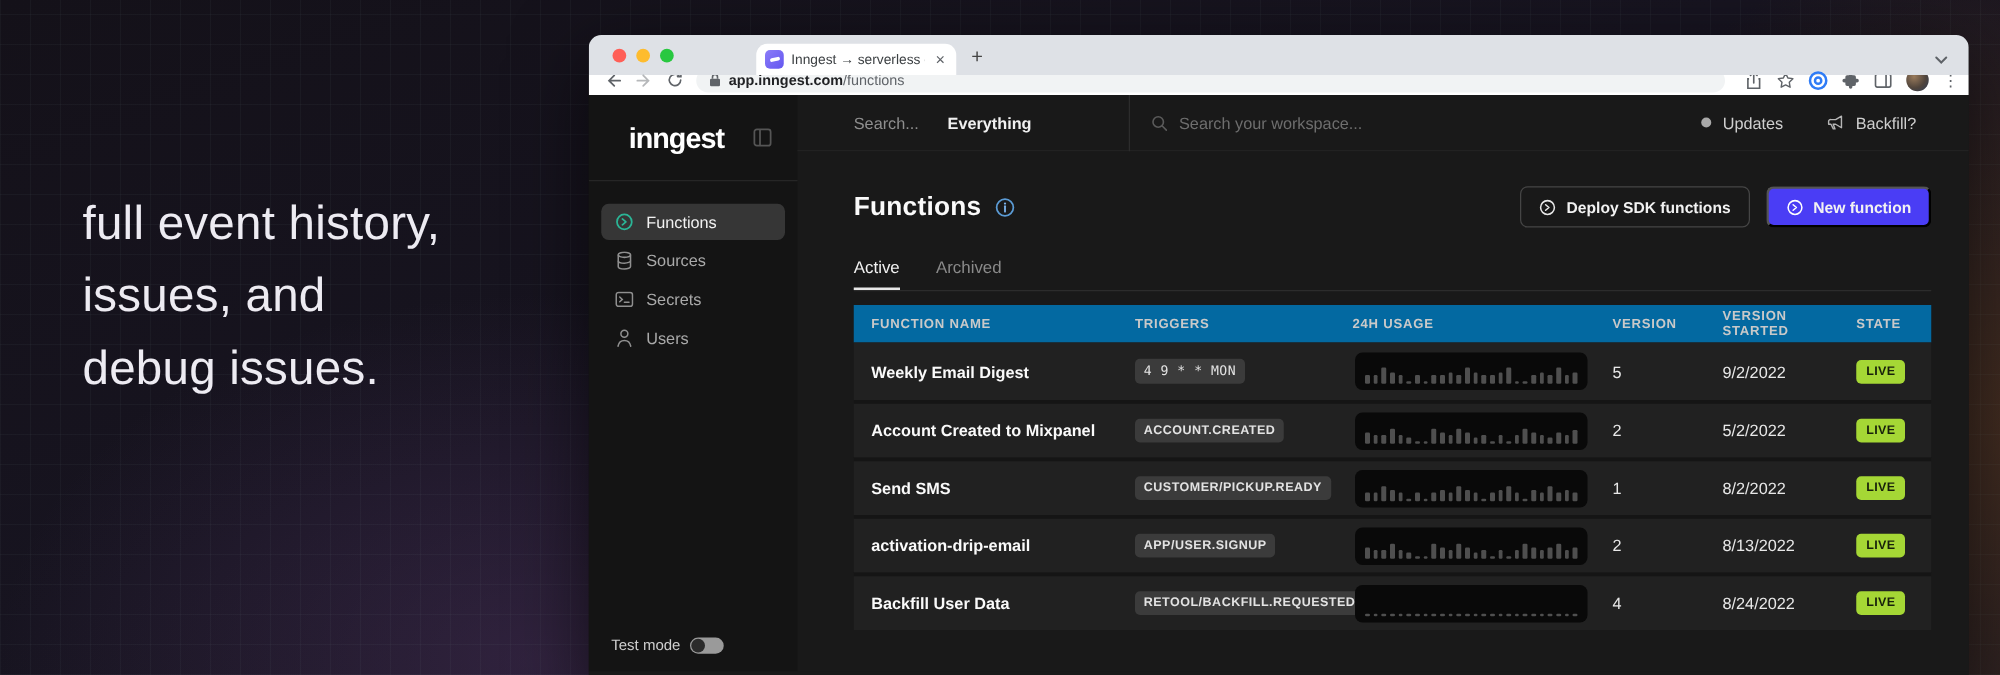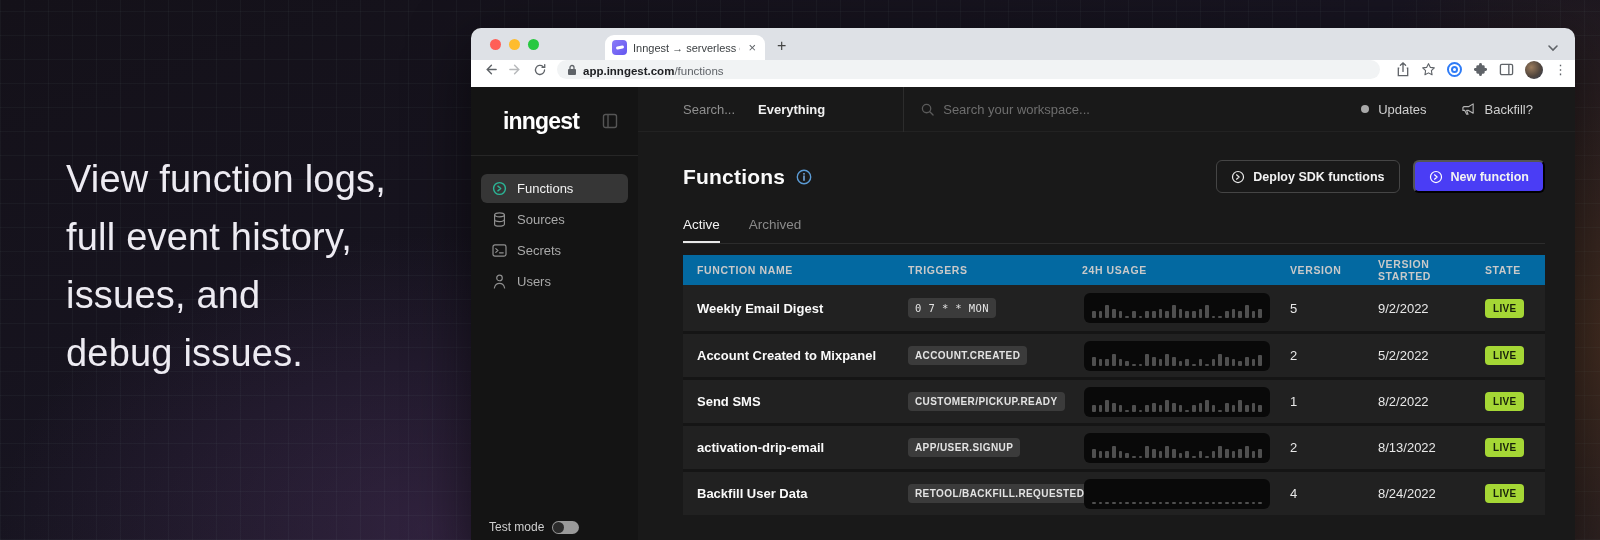--- a/index.html
+++ b/index.html
@@ -38,21 +38,21 @@
          display:flex; align-items:center; gap:6px; padding:0 7px; margin-left:52px; }
   .favicon { width:15px; height:15px; border-radius:4px; flex:0 0 auto;
              background:linear-gradient(135deg,#8b7cf8,#6356f0); position:relative; }
   .favicon::after { content:""; position:absolute; left:3.5px; top:6px; width:8px; height:3px;
                     border-radius:2px; background:#fff; transform:rotate(-12deg); }
   .tab-title { font-size:11px; color:#3c4043; white-space:nowrap; overflow:hidden; flex:1; }
   .tab-close { font-size:13px; color:#5f6368; line-height:1; padding:0 2px; }
   .newtab { font-size:16px; color:#444; margin:0 0 5px 12px; }
   .strip-chevron { position:absolute; right:16px; bottom:8px; color:#5f6368; }
 
-  .toolbar { height:27px; background:#fff; display:flex; align-items:center; padding:0 8px 8px 12px; gap:10px; }
+  .toolbar { height:16px; background:#fff; display:flex; align-items:center; padding:0 8px 8px 12px; gap:10px; }
   .nav-ic { color:#5f6368; display:flex; align-items:center; }
   .nav-ic.disabled { opacity:.45; }
   .urlbar { flex:1; height:19px; background:#f1f3f4; border-radius:10px; display:flex;
             align-items:center; gap:6px; padding:0 10px; min-width:0; }
   .url-host { font-size:11.5px; color:#202124; font-weight:bold; }
   .url-path { font-size:11.5px; color:#5f6368; }
   .right-ics { display:flex; align-items:center; gap:11px; padding-left:6px; }
   .onepw { width:15px; height:15px; border-radius:50%; border:2px solid #2f7cf6; position:relative; }
   .onepw::after{content:""; position:absolute; inset:2px; border-radius:50%; border:2px solid #2f7cf6;}
   .avatar { width:18px; height:18px; border-radius:50%;
@@ -119,21 +119,20 @@
            display:flex; align-items:flex-end; gap:3px; padding:0 8px 5px; }
   .bar { width:4px; background:#4f4f4f; border-radius:1px; }
   .live { display:inline-block; background:#a5d735; color:#17200b; border-radius:4px;
           padding:4px 8px; font-size:10px; font-weight:bold; letter-spacing:.3px; }
   svg { display:block; }
 </style>
 </head>
 <body>
 
 <div class="hero">
-  <span>View function logs,</span>
   <span>full event history,</span>
   <span>issues, and</span>
   <span>debug issues.</span>
 </div>
 
 <div class="window">
 
   <div class="tabstrip">
     <div class="traffic">
       <i class="t-red"></i>
@@ -339,21 +338,21 @@
             <div>FUNCTION NAME</div>
             <div>TRIGGERS</div>
             <div>24H USAGE</div>
             <div>VERSION</div>
             <div>VERSION STARTED</div>
             <div>STATE</div>
           </div>
           <div id="rows">
   <div class="trow">
     <div><span class="fname">Weekly Email Digest</span></div>
-    <div><span class="badge mono">0 7 * * MON</span></div>
+    <div><span class="badge mono">4 9 * * MON</span></div>
     <div>
                   <span class="chart">
                     <span class="bar" style="height: 7px;"></span>
                     <span class="bar" style="height: 7px;"></span>
                     <span class="bar" style="height: 13px;"></span>
                     <span class="bar" style="height: 9px;"></span>
                     <span class="bar" style="height: 7px;"></span>
                     <span class="bar" style="height: 2px;"></span>
                     <span class="bar" style="height: 7px;"></span>
                     <span class="bar" style="height: 2px;"></span>

